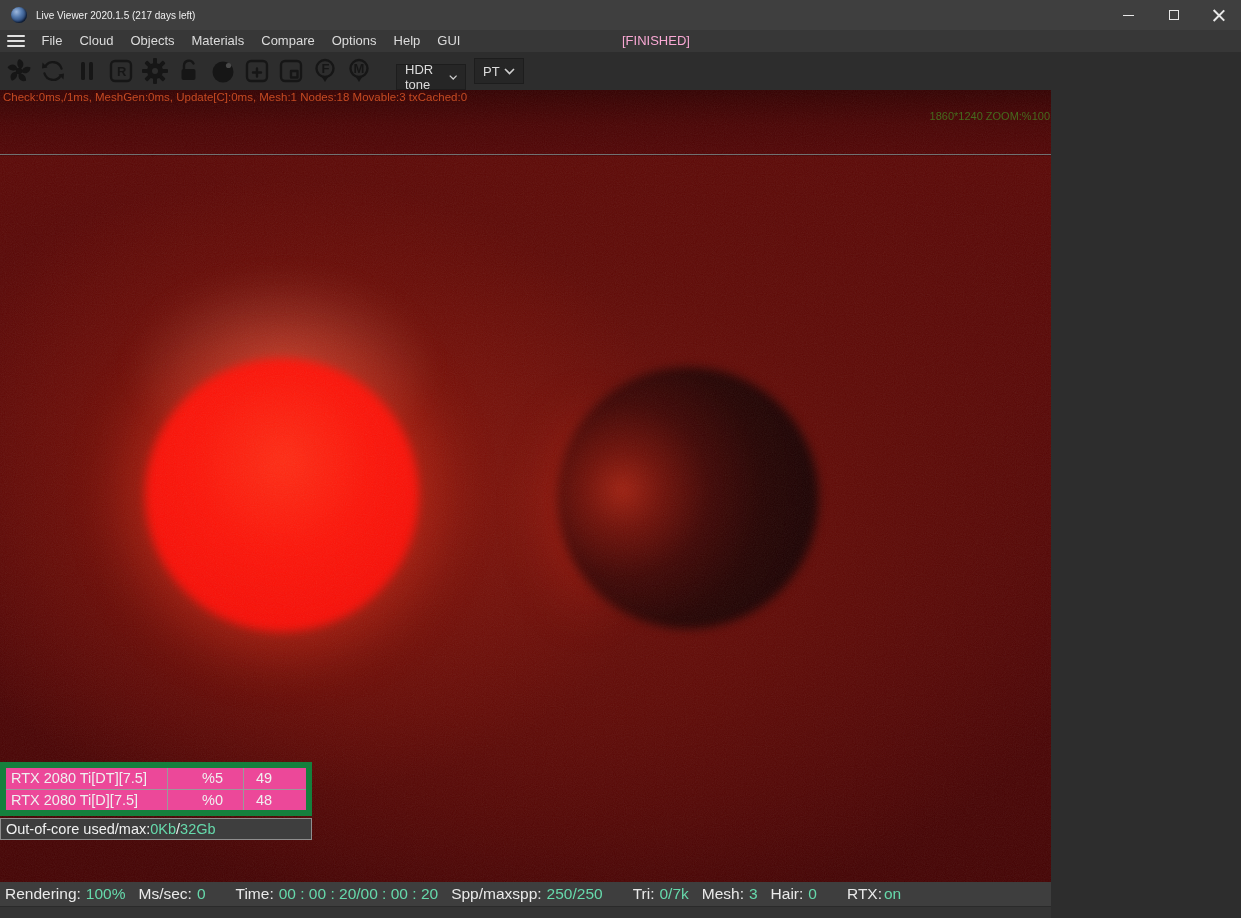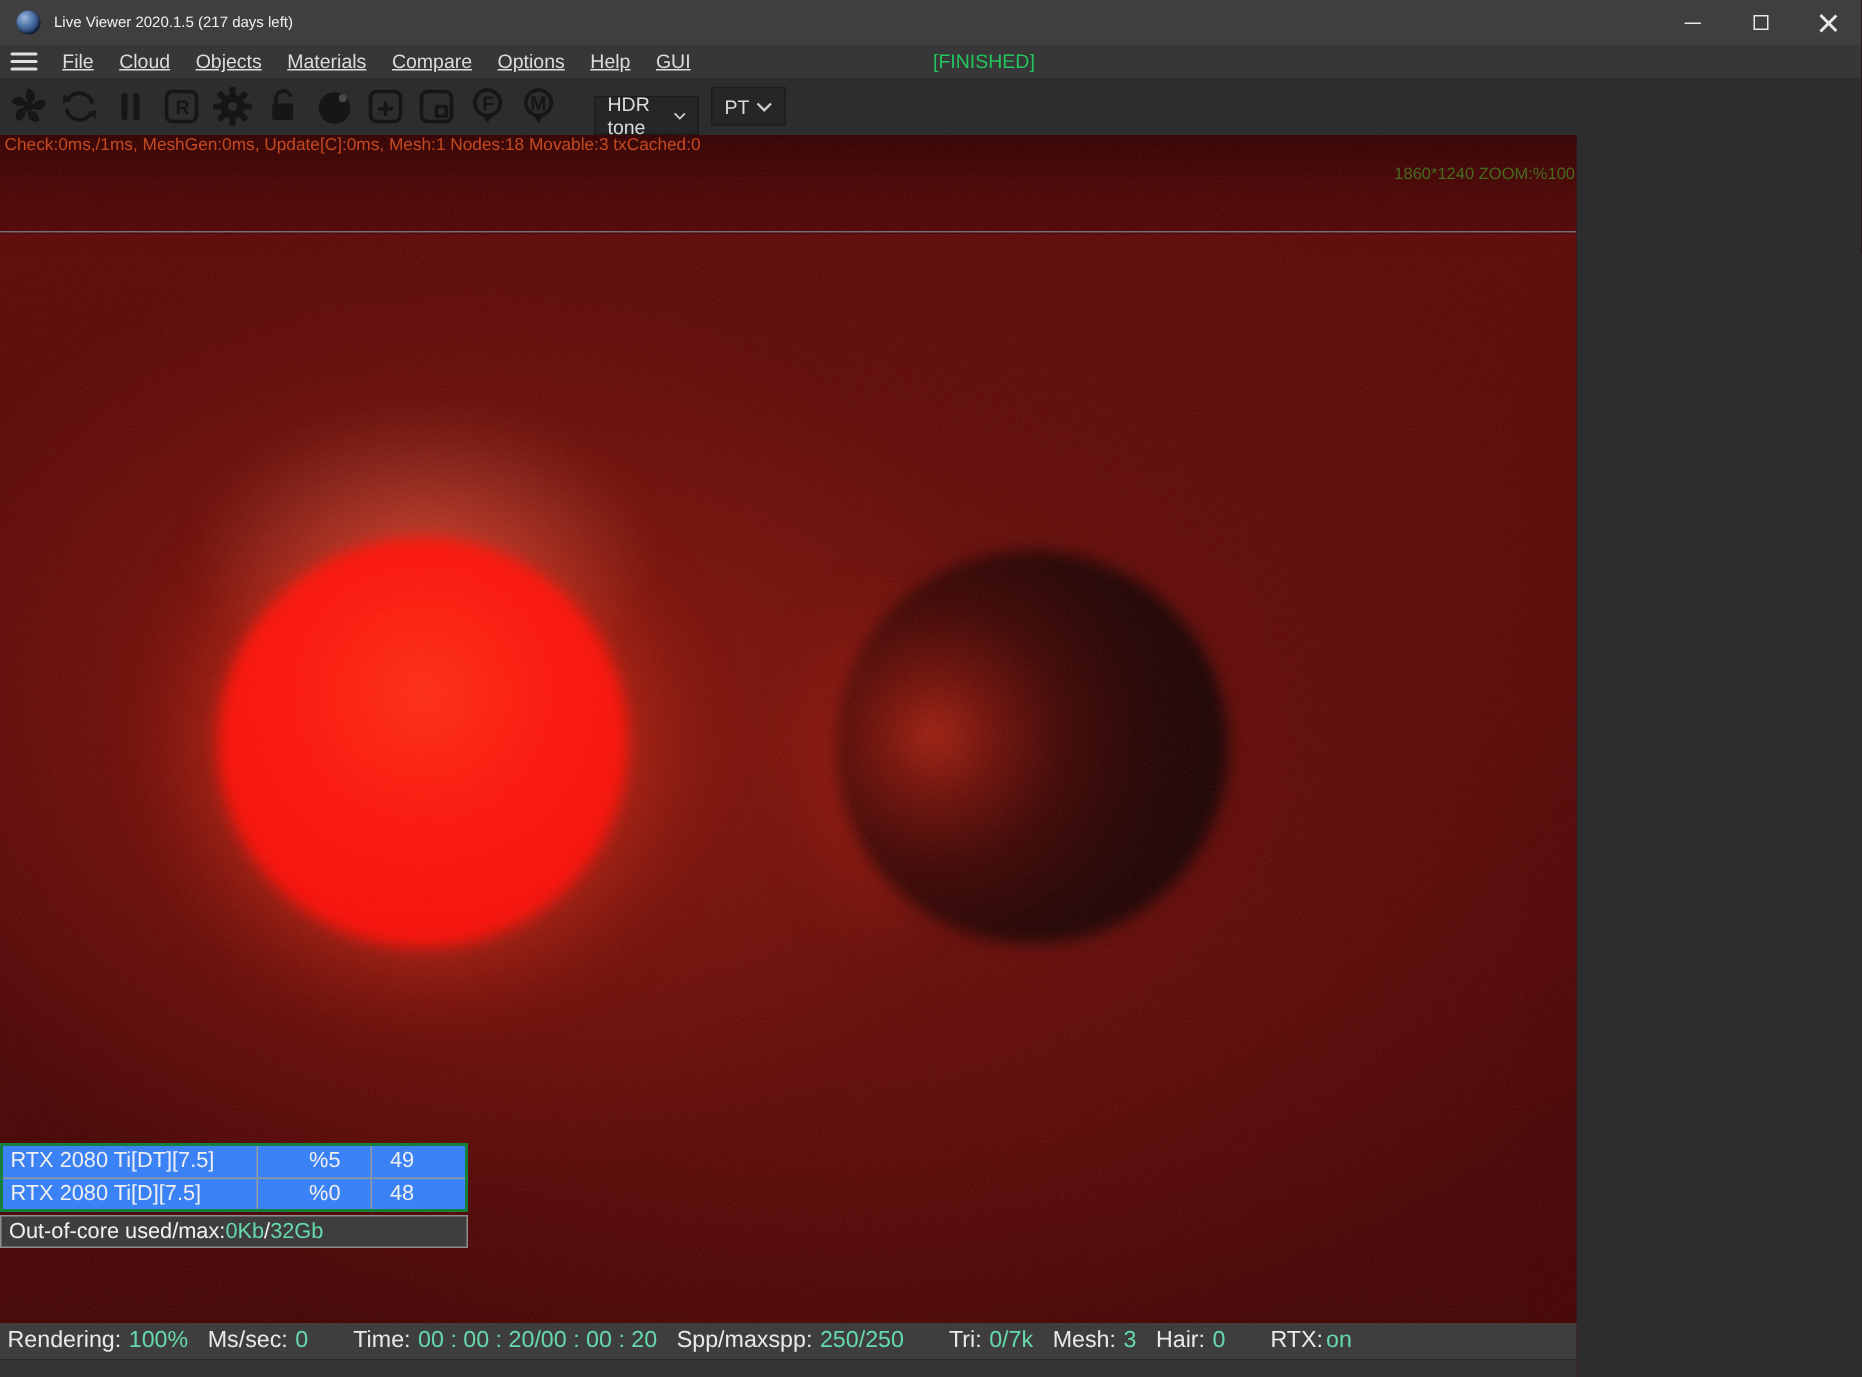--- a/index.html
+++ b/index.html
@@ -18,22 +18,22 @@
   .glyph-max{width:10px;height:10px;border:1px solid #e8e8e8;}
   .glyph-close{position:relative;width:12px;height:12px;}
   .glyph-close::before,.glyph-close::after{content:"";position:absolute;left:5px;top:-1px;width:1.5px;height:15px;background:#e8e8e8;}
   .glyph-close::before{transform:rotate(45deg);}
   .glyph-close::after{transform:rotate(-45deg);}
 
   
   .menubar{position:absolute;top:30px;left:0;width:100%;height:22px;background:#373737;display:flex;align-items:center;color:#dcdcdc;font-size:13px;}
   .hamburger{width:18px;height:12px;margin-left:7px;margin-right:8px;display:flex;flex-direction:column;justify-content:space-between;}
   .hamburger span{display:block;height:2.4px;background:#e0e0e0;border-radius:1px;}
-  .menu-item{padding:0 8.5px;line-height:22px;text-decoration:underline;}
-  .menu-center{position:absolute;left:622px;top:0;line-height:22px;color:#22c55e;}
+  .menu-item{padding:0 8.5px;line-height:22px;}
+  .menu-center{position:absolute;left:622px;top:0;line-height:22px;color:#f9a8d4;}
 
   
   .toolbar{position:absolute;top:52px;left:0;width:100%;height:38px;background:#2d2d2d;display:flex;align-items:center;padding-left:2px;}
   .tool{width:34px;height:38px;display:flex;align-items:center;justify-content:center;}
   .tool svg{display:block;}
   .ic{stroke:#161616;fill:none;stroke-width:2.4;stroke-linecap:round;stroke-linejoin:round;}
   .icf{fill:#161616;stroke:none;}
   .ictxt{fill:#161616;font-size:13px;font-weight:bold;font-family:"Liberation Sans",sans-serif;}
   .dd{height:26px;background:#262626;border:1px solid #1d1d1d;color:#dcdcdc;font-size:13px;display:flex;align-items:center;padding:0 8px;}
   .dd-hdr{margin-left:20px;width:70px;justify-content:space-between;margin-top:12px;}
@@ -60,21 +60,21 @@
   .sphere-right{position:absolute;left:557px;top:211px;width:262px;height:262px;border-radius:50%;
     background:radial-gradient(circle at 25% 47%, #a02010 0%, #701008 16%, #400604 36%, #260302 58%, #1d0202 78%, #270403 100%);
     filter:blur(5px);}
   .noise{position:absolute;inset:0;width:100%;height:100%;z-index:2;pointer-events:none;}
 
   .check-line{position:absolute;top:1px;left:3px;z-index:3;font-size:11.5px;color:#c54a22;white-space:nowrap;}
   .res-line{position:absolute;top:20px;right:1px;z-index:3;font-size:11px;color:#456b1e;white-space:nowrap;}
 
   
   .gpu-table{position:absolute;left:0;top:672px;z-index:5;width:312px;color:#f0f0f0;font-size:14.5px;}
-  .gpu-box{border:2px solid #15803d;background:#3b82f6;margin-bottom:2px;}
+  .gpu-box{border:6px solid #15803d;background:#ec4899;margin-bottom:2px;}
   .gpu-row{display:flex;height:21px;line-height:21px;}
   .gpu-row + .gpu-row{border-top:1px solid #9a9a9a;}
   .gpu-name{flex:1;padding-left:5px;border-right:1px solid #9a9a9a;white-space:nowrap;}
   .gpu-load{width:76px;text-align:right;padding-right:20px;border-right:1px solid #9a9a9a;}
   .gpu-temp{width:62px;padding-left:12px;}
   .stat-row{border:1px solid #8e8e8e;background:#3e3e3e;height:22px;line-height:20px;padding-left:5px;margin-bottom:2px;white-space:nowrap;position:relative;min-width:312px;width:fit-content;padding-right:4px;}
   .tex-col2{position:absolute;left:155px;top:0;}
   .val{color:#66d9ab;}
 
   

